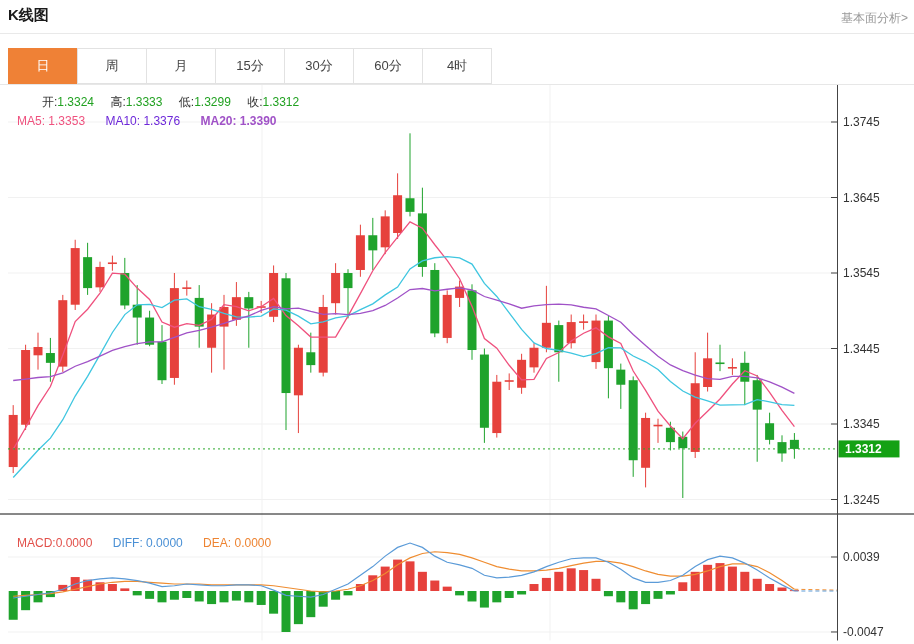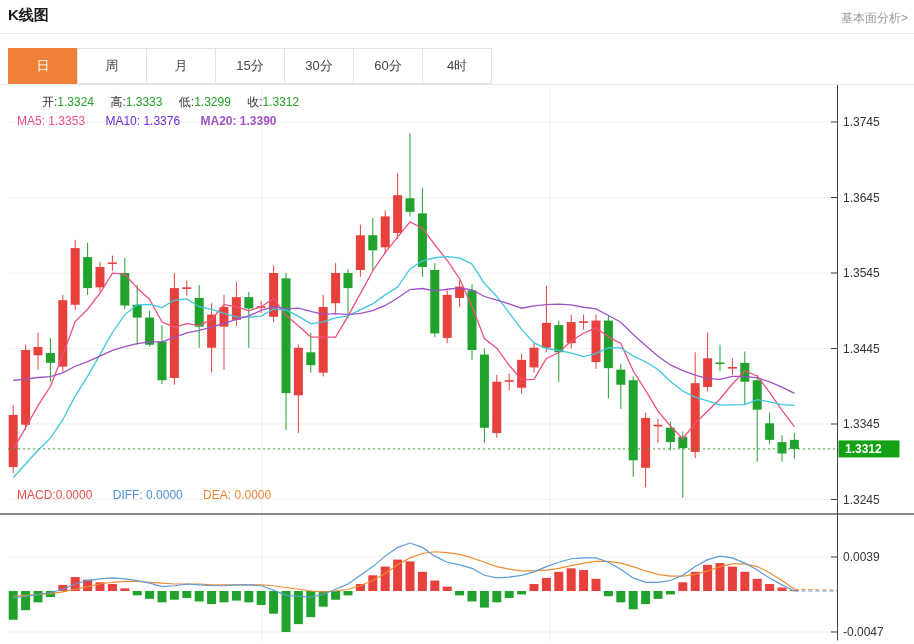--- a/index.html
+++ b/index.html
@@ -12,21 +12,21 @@
   #tabbar{position:absolute;left:8px;top:48px;display:flex;z-index:3;}
   .tab{width:70px;height:36px;line-height:34px;text-align:center;font-size:13px;color:#444;
        border:1px solid #e2e2e2;margin-left:-1px;background:#fff;cursor:pointer;box-sizing:border-box;}
   .tab:first-child{margin-left:0;}
   .tabline{position:absolute;left:0;top:84px;width:914px;height:0;border-top:1px solid #e7e7e7;}
   .legend{position:absolute;font-size:12px;white-space:nowrap;z-index:2;}
   .legend .pair{margin-right:13px;}
   .legend .lbl{color:#333;}
   #legend-ohlc{left:10px;top:94px;margin-left:32px;}
   #legend-ma{left:17px;top:114px;}
-  #legend-macd{left:17px;top:488px;}
+  #legend-macd{left:17px;top:536px;}
   #legend-ma .pair, #legend-macd .pair{margin-right:17px;}
 </style>
 </head>
 <body>
 
 <div id="app">
 
   <svg id="chart-svg" width="914" height="644">
       <line x1="8" y1="122" x2="837" y2="122" stroke="#f1f1f1" stroke-width="1"></line>
       <line x1="8" y1="197.50000000000006" x2="837" y2="197.50000000000006" stroke="#f1f1f1" stroke-width="1"></line>

